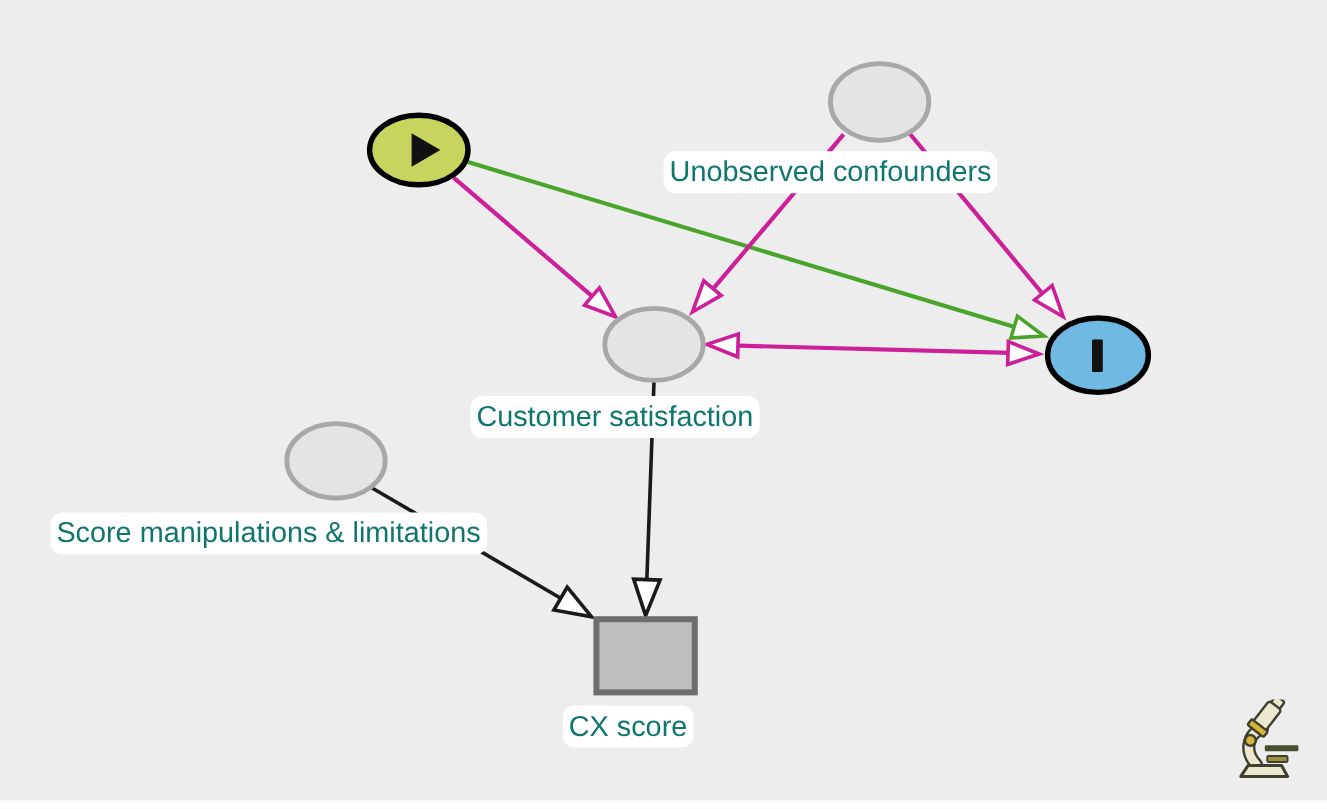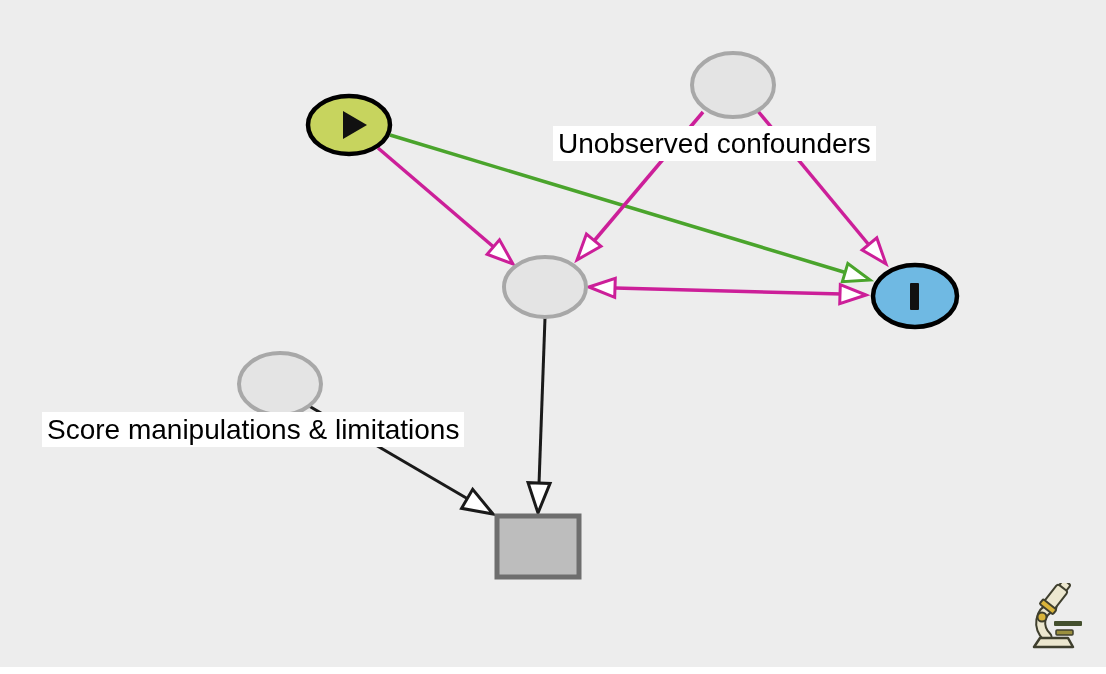--- a/index.html
+++ b/index.html
@@ -11,25 +11,26 @@
     background: #ededed;
     font-family: "Liberation Sans", sans-serif;
   }
   .stage svg.diagram {
     position: absolute;
     left: 0; top: 0;
   }
   .node-label {
     position: absolute;
     background: #ffffff;
-    color: #000000;
-    font-size: 28px;
+    color: #0f766e;
+    font-size: 24px;
     line-height: 35px;
     padding: 0 5px;
     white-space: nowrap;
+    border-radius: 10px;
   }
   .bottom-strip {
     position: absolute;
     left: 0; bottom: 0;
     width: 1106px; height: 7px;
     background: #ffffff;
   }
   .micro {
     position: absolute;
     left: 1030px; top: 583px;
@@ -93,24 +94,26 @@
       <ellipse cx="915" cy="296" rx="42" ry="31" stroke-width="4.5" fill="#6fb9e3" stroke="#000000"></ellipse>
       <rect x="910" y="283" width="9" height="27" rx="1" fill="#111111"></rect>
     </g>
 
     <rect x="497" y="516" width="82" height="61" stroke-width="5" fill="#bdbdbd" stroke="#6e6e6e"></rect>
   </svg>
 
 
   <div class="node-label" style="left:553px; top:126px;">Unobserved confounders</div>
 
+  <div class="node-label" style="left:392px; top:330px;">Customer satisfaction</div>
 
 
-  <div class="node-label" style="left:42px; top:412px;">Score manipulations &amp; limitations</div>
+  <div class="node-label" style="left:42px; top:427px;">Score manipulations &amp; limitations</div>
 
+  <div class="node-label" style="left:469px; top:588px;">CX score</div>
 
   <svg class="micro" width="56" height="72" viewBox="0 0 56 72">
 
     <path d="M22 24 C 9 29, 7 44, 17 54" fill="none" stroke="#3f3f2e" stroke-width="11" stroke-linecap="round"></path>
     <path d="M22 24 C 9 29, 7 44, 17 54" fill="none" stroke="#ece7cf" stroke-width="7" stroke-linecap="round"></path>
 
     <g transform="rotate(38 26 16)">
       <rect x="20" y="-4" width="9" height="8" rx="2" fill="#ece7cf" stroke="#3f3f2e" stroke-width="2"></rect>
       <rect x="18" y="3" width="13" height="24" rx="2.5" fill="#ece7cf" stroke="#3f3f2e" stroke-width="2"></rect>
       <rect x="16" y="24" width="17" height="6" rx="1.5" fill="#d9b43a" stroke="#3f3f2e" stroke-width="2"></rect>

